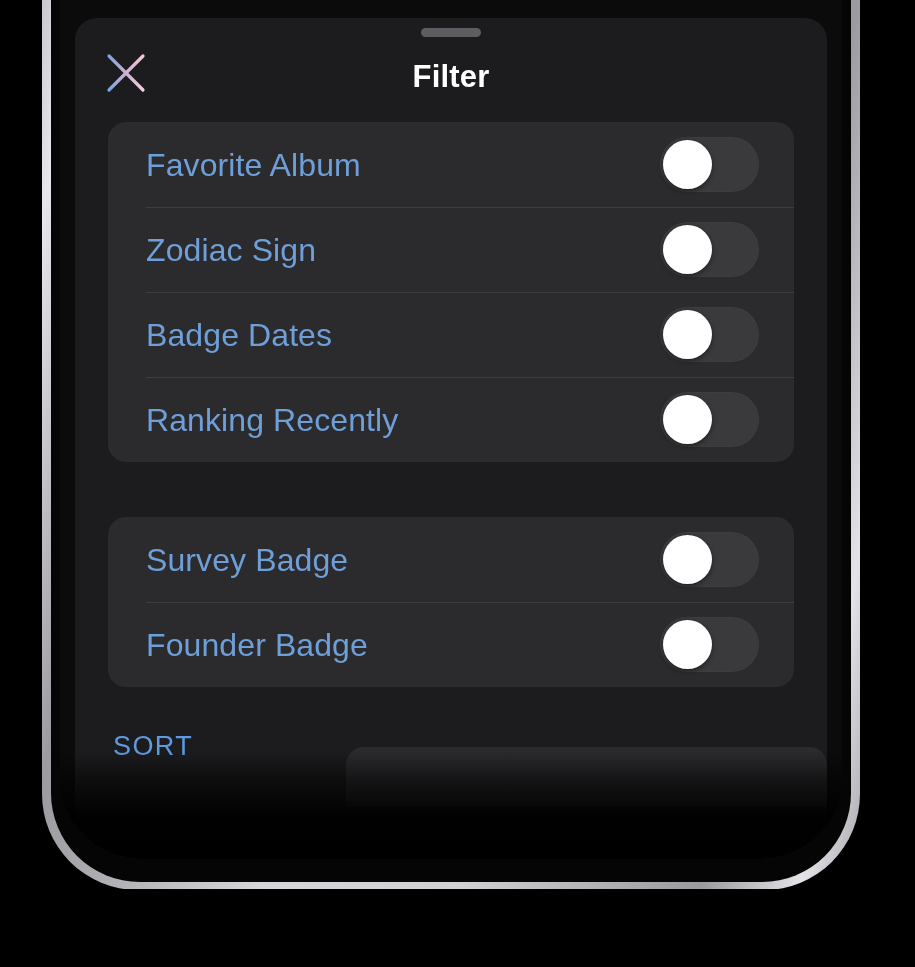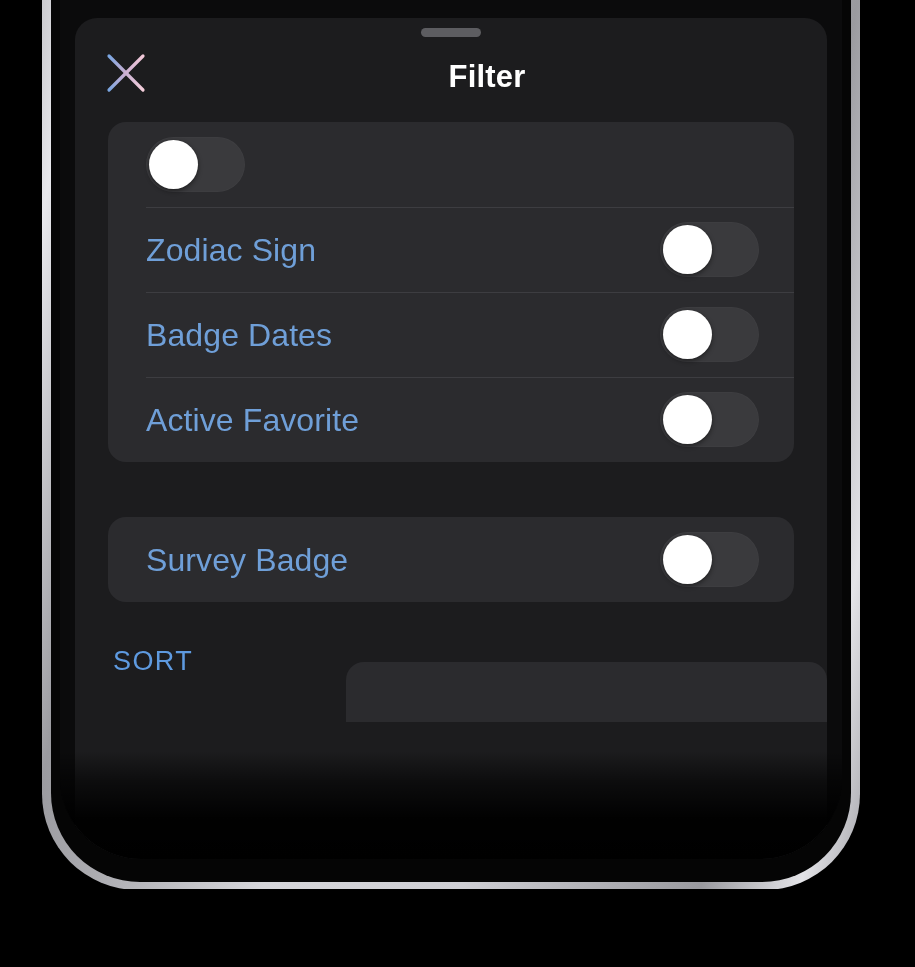--- a/index.html
+++ b/index.html
@@ -127,21 +127,20 @@
     height: 104px;
     display: flex;
     align-items: center;
     justify-content: center;
     padding-top: 14px;
     box-sizing: border-box;
     color: #ffffff;
     font-size: 31px;
     font-weight: bold;
     letter-spacing: 0.2px;
-    margin-left: 36px;
   }
 
   
   .sheet-body {
     position: absolute;
     left: 0;
     top: 104px;
     width: 100%;
     bottom: 0;
   }
@@ -292,20 +291,21 @@
           </span>
         </div>
       </div>
 
       <div class="sheet-body">
 
         <div class="card">
 
           <div class="filter-row">
 
+            <div class="row-label">Favorite Album</div>
             <div class="toggle">
               <div class="knob"></div>
             </div>
           </div>
 
           <div class="filter-row">
             <div class="divider"></div>
             <div class="row-label">Zodiac Sign</div>
             <div class="toggle">
               <div class="knob"></div>
@@ -316,38 +316,45 @@
             <div class="divider"></div>
             <div class="row-label">Badge Dates</div>
             <div class="toggle">
               <div class="knob"></div>
             </div>
           </div>
 
 
           <div class="filter-row">
             <div class="divider"></div>
-            <div class="row-label">Active Favorite</div>
+            <div class="row-label">Ranking Recently</div>
             <div class="toggle">
               <div class="knob"></div>
             </div>
           </div>
 
         </div>
 
         <div class="card">
 
           <div class="filter-row">
 
             <div class="row-label">Survey Badge</div>
             <div class="toggle">
               <div class="knob"></div>
             </div>
           </div>
 
+          <div class="filter-row">
+            <div class="divider"></div>
+            <div class="row-label">Founder Badge</div>
+            <div class="toggle">
+              <div class="knob"></div>
+            </div>
+          </div>
 
         </div>
 
         <div class="section-head">
           <div class="section-title">SORT</div>
           <div class="sort-card"></div>
         </div>
 
       </div>
     </div>

